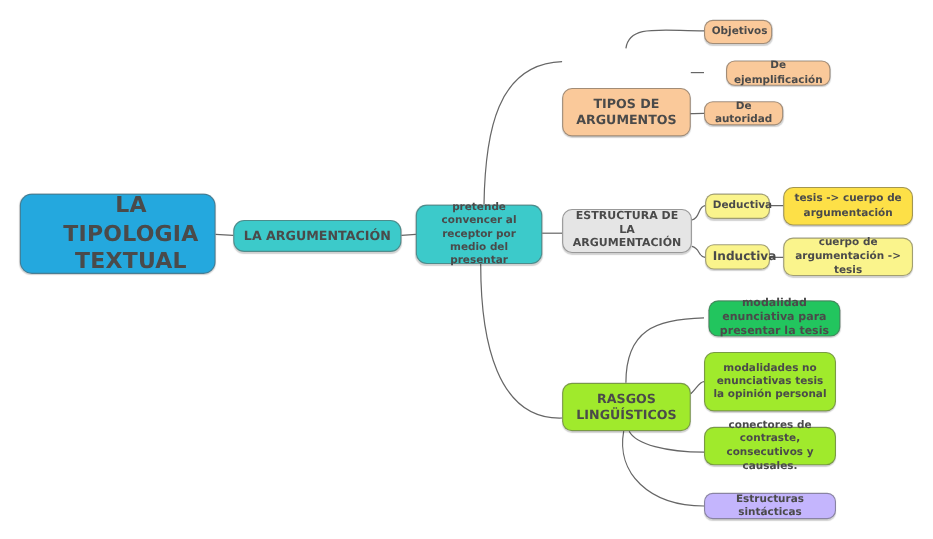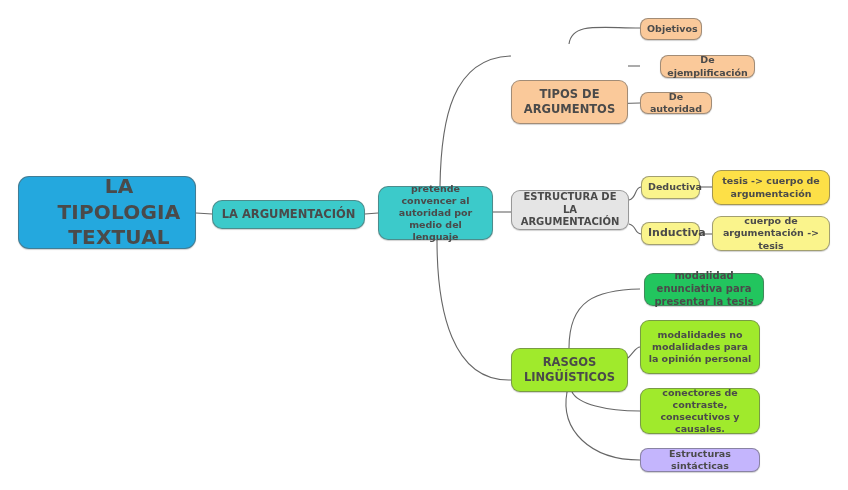--- a/index.html
+++ b/index.html
@@ -111,21 +111,21 @@
   }
   .n-mod1 {
     left: 644px; top: 273px; width: 120px; height: 33px;
     background: #22c55e; font-size: 10px;
   }
   .n-mod2 {
     left: 640px; top: 320px; width: 120px; height: 54px;
     background: #A0EA2C; font-size: 9.5px;
   }
   .n-conect {
-    left: 640px; top: 388px; width: 120px; height: 46px;
+    left: 640px; top: 388px; width: 120px; height: 35px;
     background: #A0EA2C; font-size: 9.5px; justify-content: center;
   }
   .n-estruct-sint {
     left: 640px; top: 448px; width: 120px; height: 24px;
     background: #c4b5fd; font-size: 9.5px; border-radius: 8px;
   }
 </style>
 </head>
 <body>
 
@@ -167,21 +167,21 @@
       <span>LA TIPOLOGIA</span>
       <span>TEXTUAL</span>
     </span>
   </div>
 
   <div class="node n-arg">
     <span>LA ARGUMENTACIÓN</span>
   </div>
 
   <div class="node n-pretende">
-    <span>pretende convencer al autoridad por medio del lenguaje</span>
+    <span>pretende convencer al receptor por medio del presentar</span>
   </div>
 
   <div class="node n-tipos">
     <span>TIPOS DE ARGUMENTOS</span>
   </div>
   <div class="node n-objetivos">
     <span>Objetivos</span>
   </div>
   <div class="node n-ejempl">
     <span>De ejemplificación</span>
@@ -206,21 +206,21 @@
     <span>cuerpo de argumentación -&gt; tesis</span>
   </div>
 
   <div class="node n-rasgos">
     <span>RASGOS LINGÜÍSTICOS</span>
   </div>
   <div class="node n-mod1">
     <span>modalidad enunciativa para presentar la tesis</span>
   </div>
   <div class="node n-mod2">
-    <span>modalidades no modalidades para la opinión personal</span>
+    <span>modalidades no enunciativas tesis la opinión personal</span>
   </div>
   <div class="node n-conect">
     <span>conectores de contraste, consecutivos y causales.</span>
   </div>
   <div class="node n-estruct-sint">
     <span>Estructuras sintácticas</span>
   </div>
 
 </div>
 

